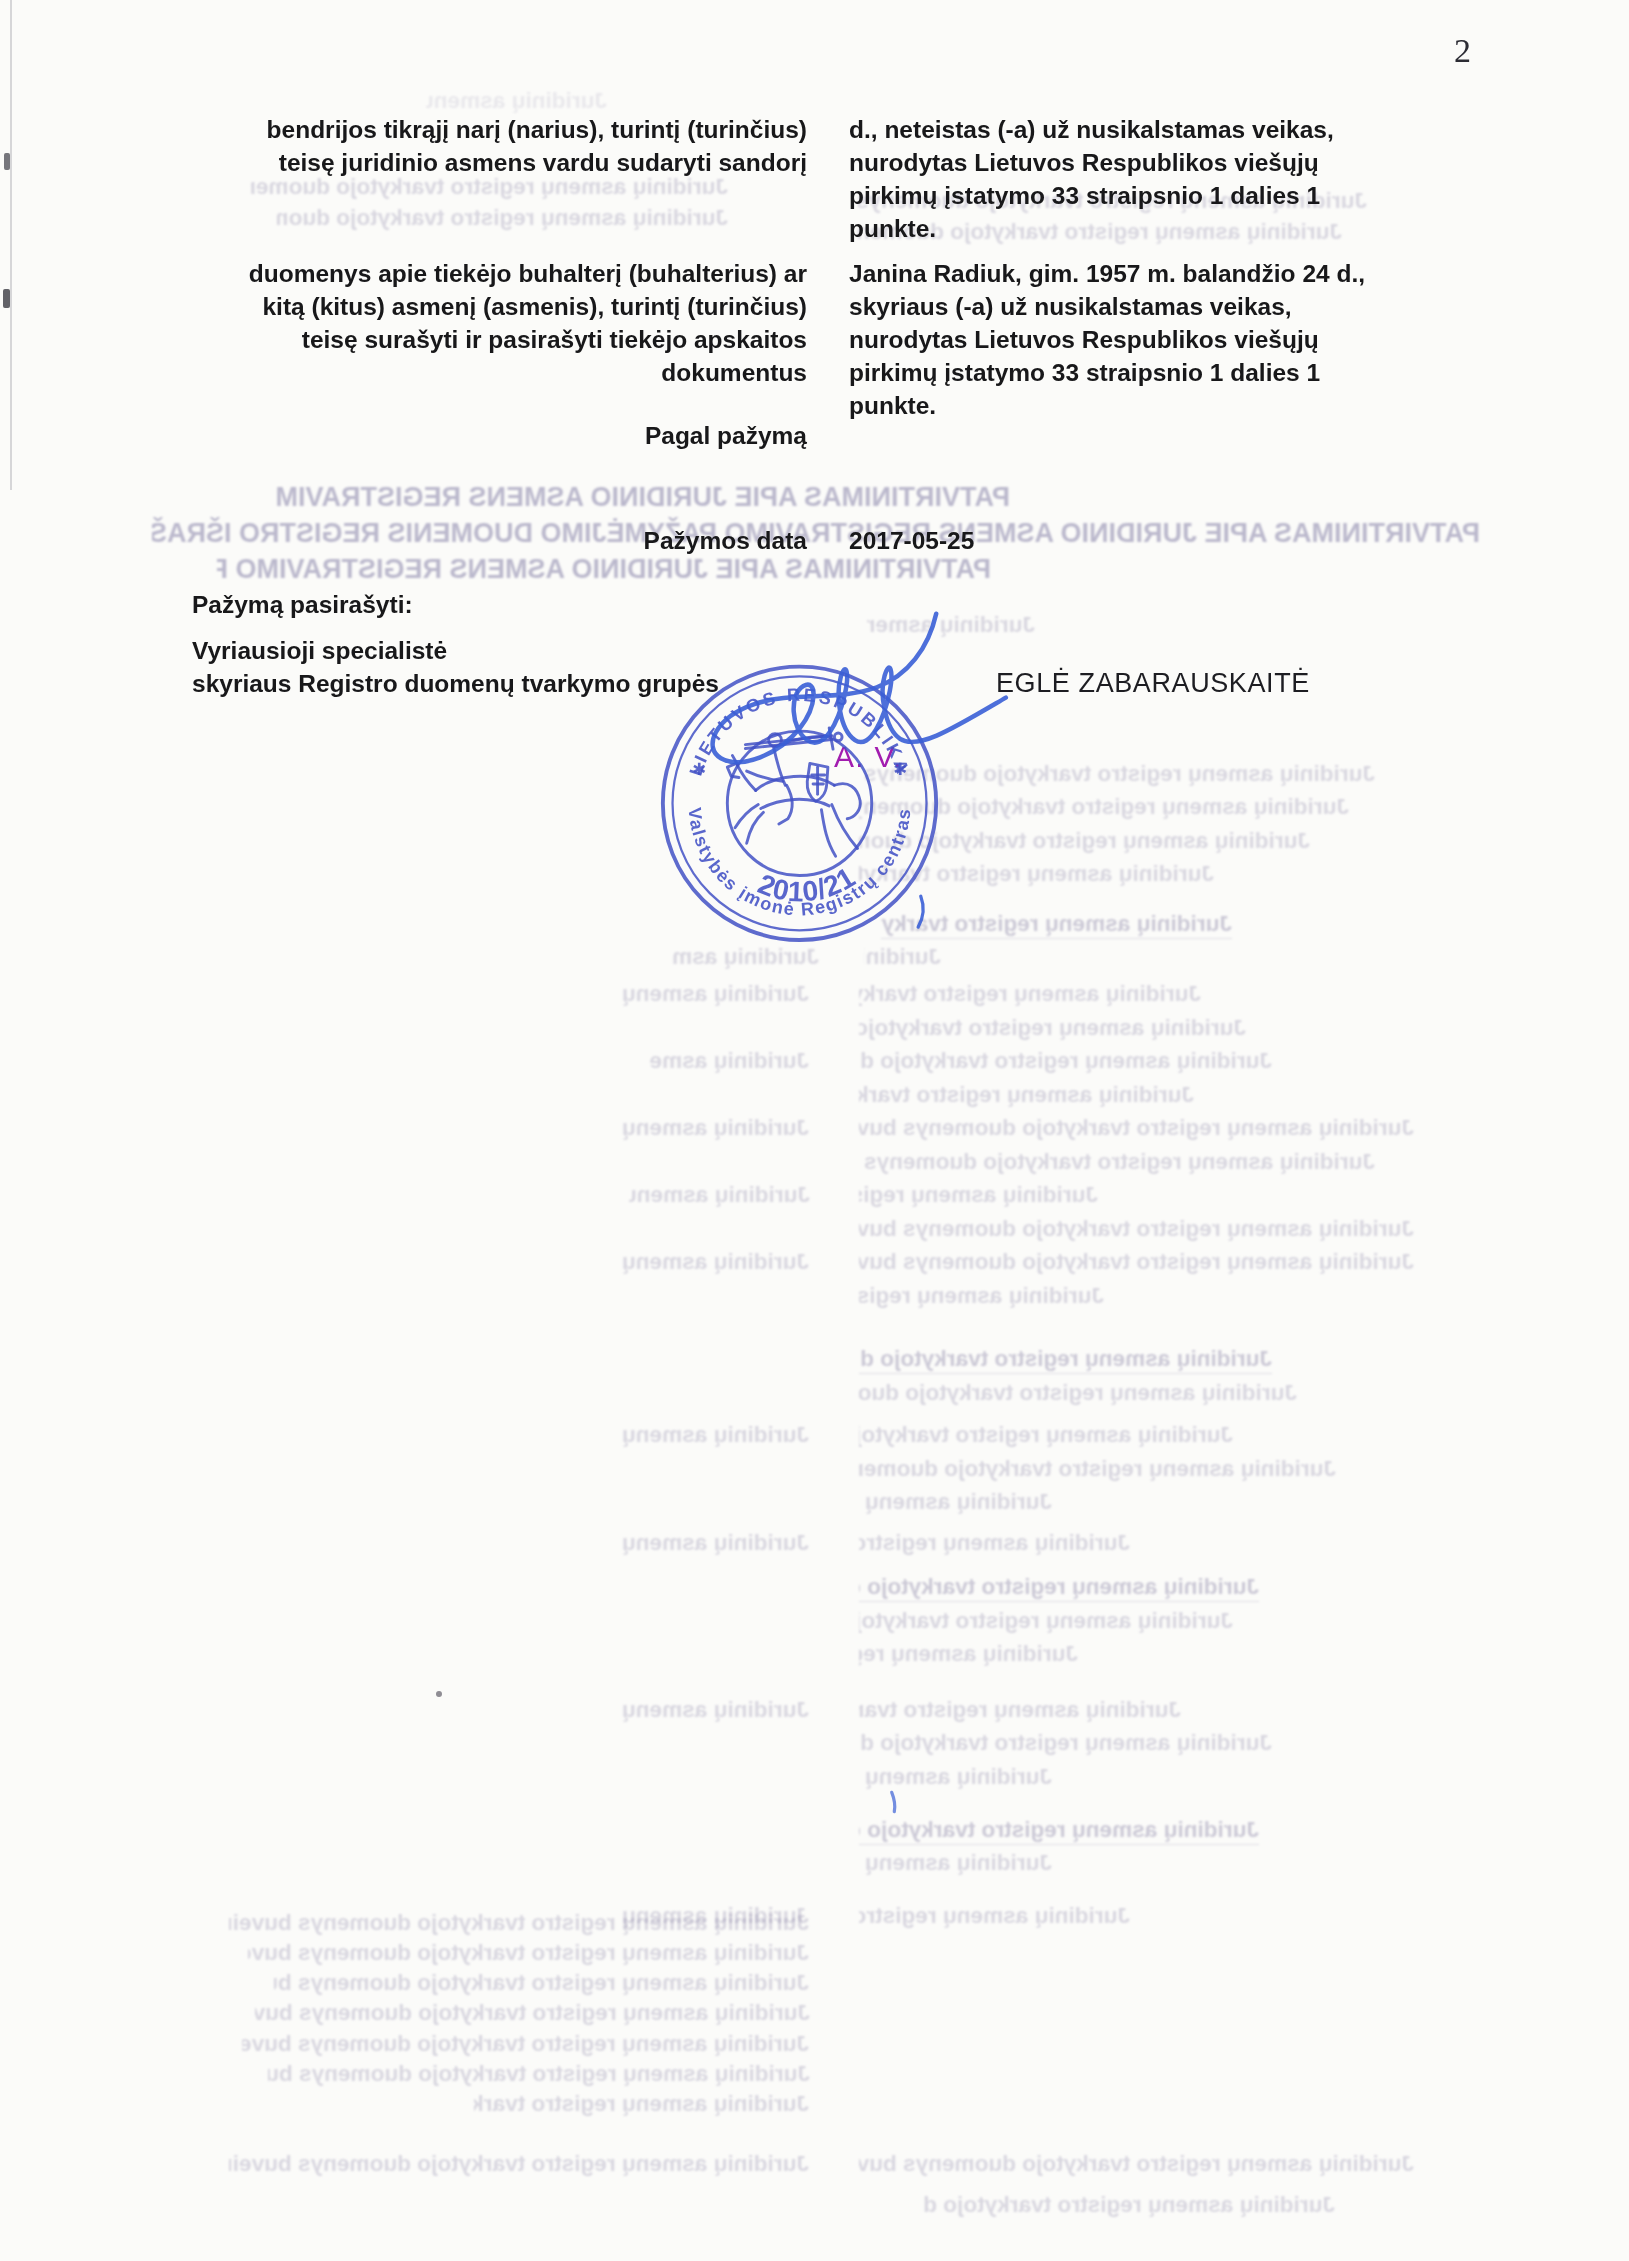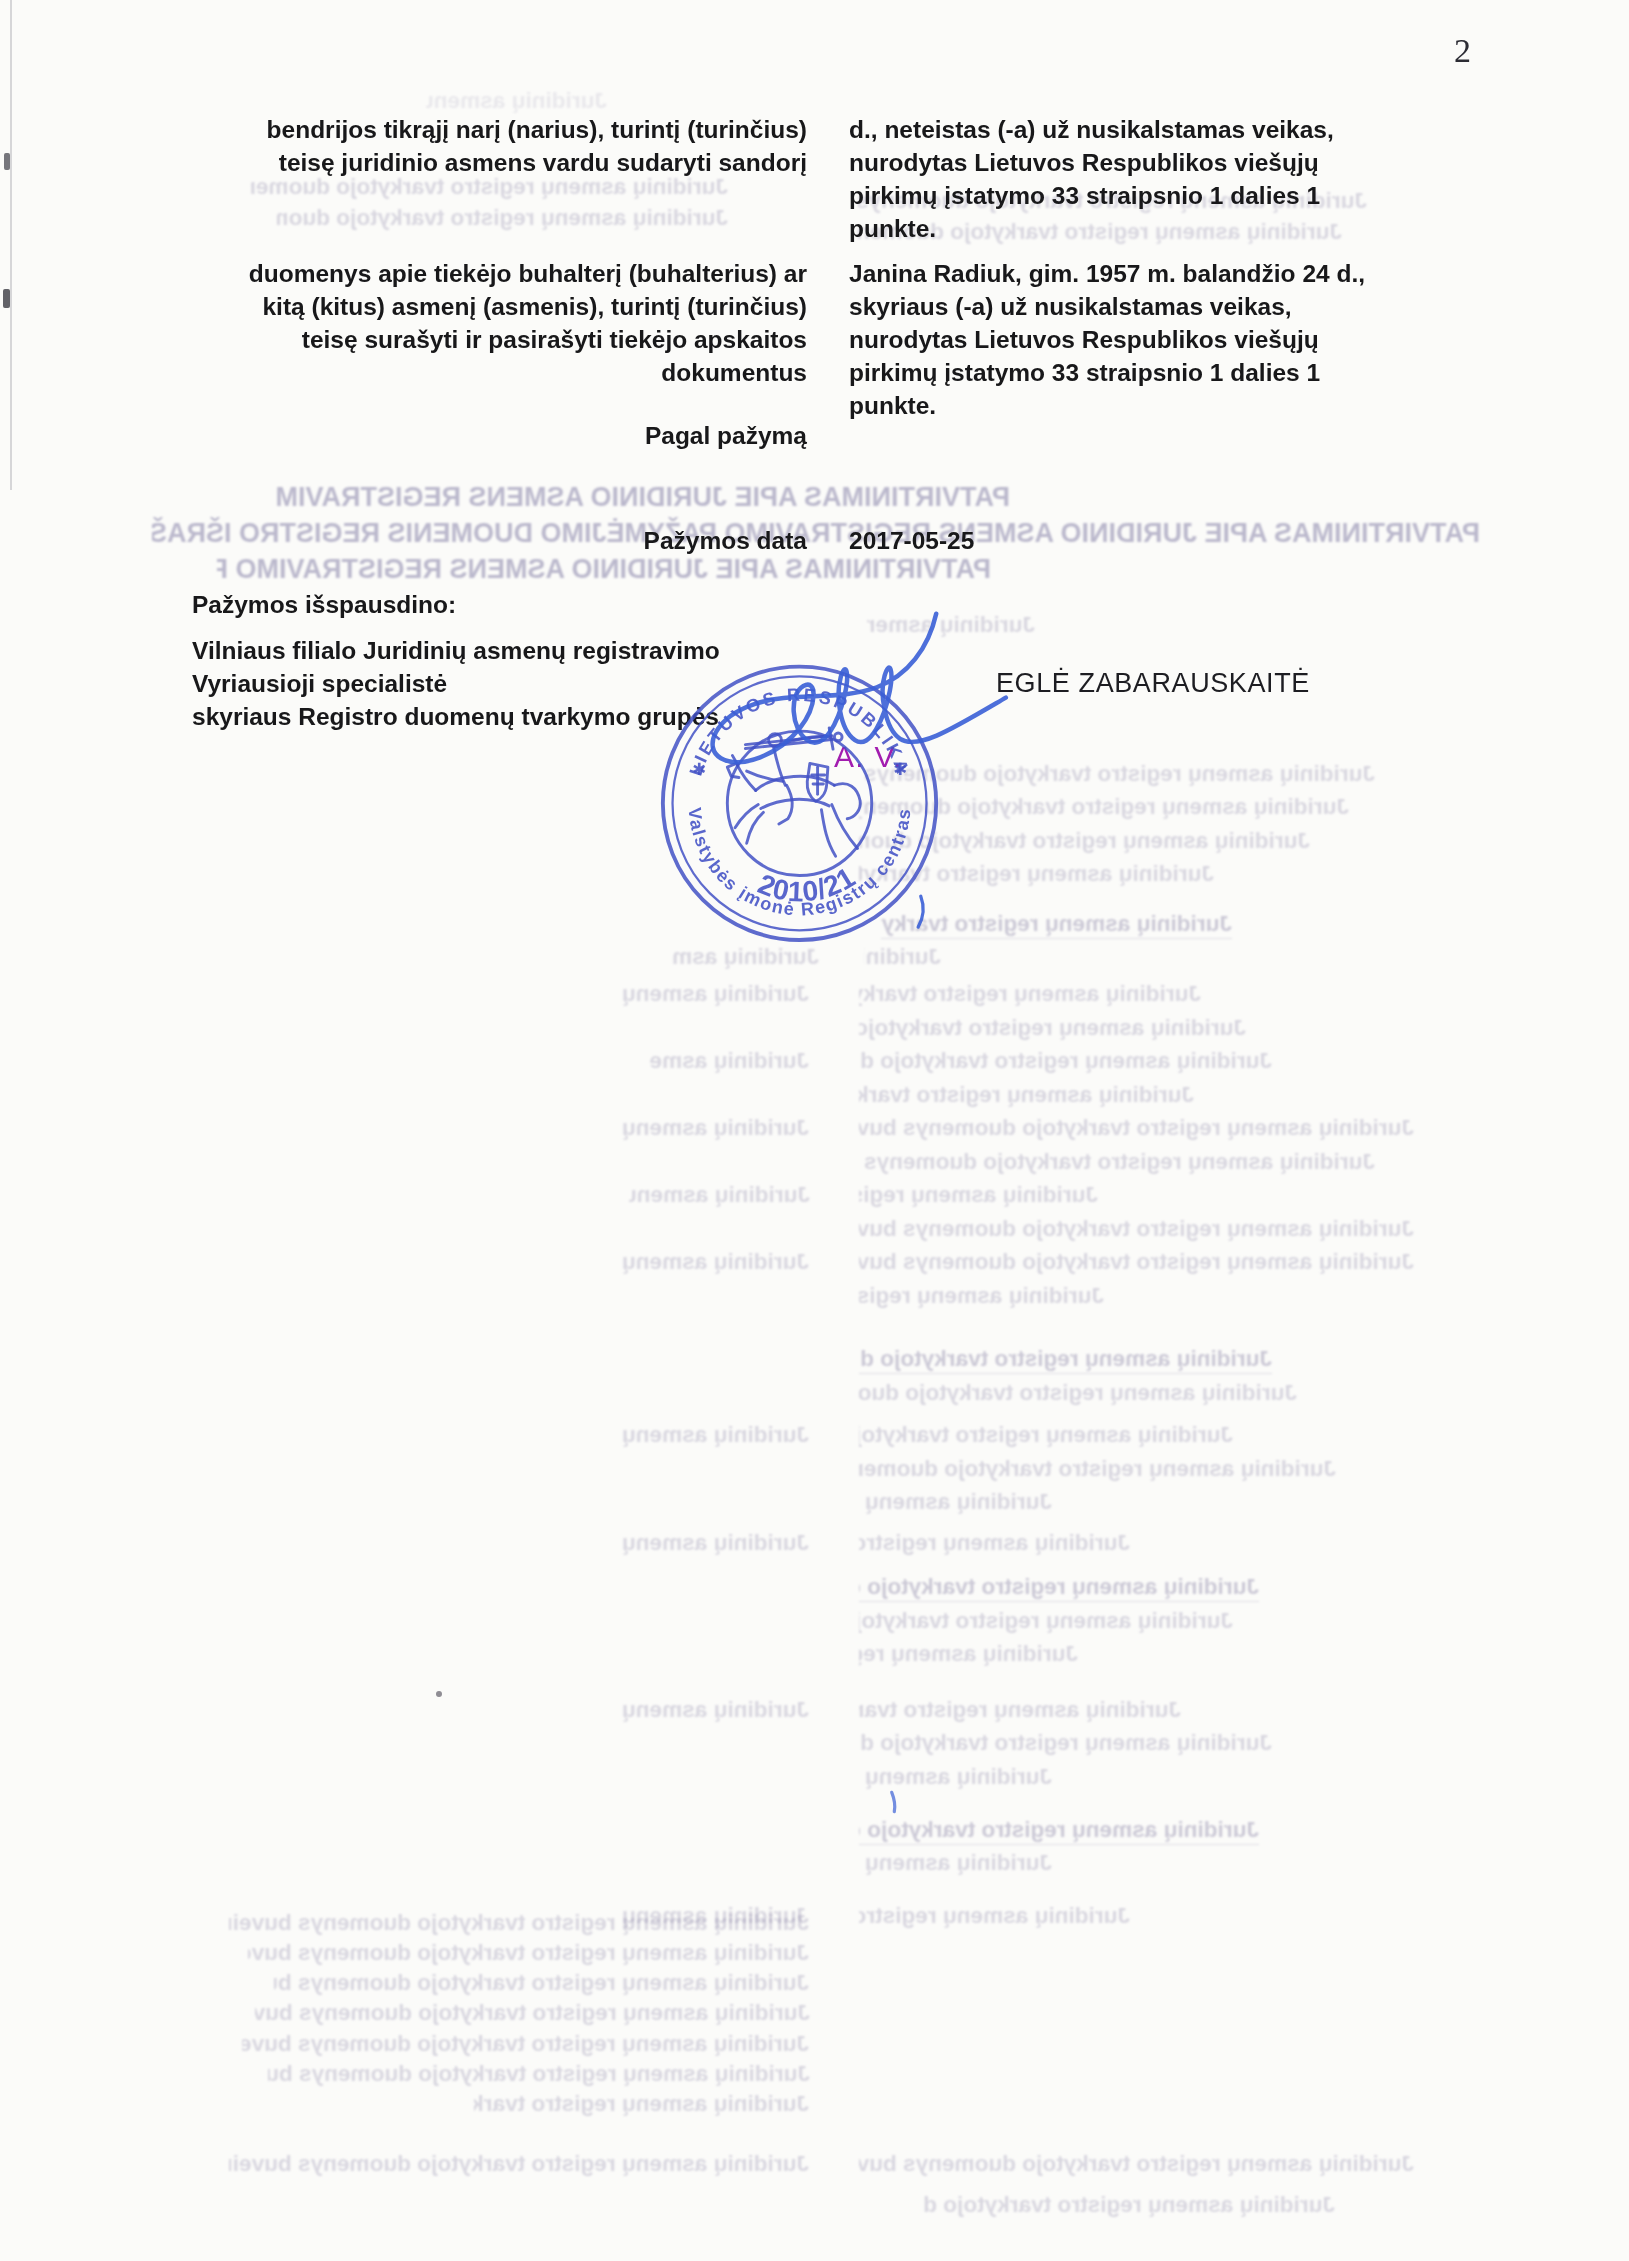--- a/index.html
+++ b/index.html
@@ -138,23 +138,22 @@
     <div class="ln">Pagal pažymą</div>
   </div>
 
   <div class="label b" style="top:524px">
     <div class="ln">Pažymos data</div>
   </div>
   <div class="value b" style="top:524px">
     <div class="ln">2017-05-25</div>
   </div>
 
-  <div class="printed b" style="top:588px">Pažymos išspausdino:</div>
+  <div class="printed b" style="top:588px">Pažymą pasirašyti:</div>
   <div class="printed b" style="top:634px">
-    <div class="ln">Vilniaus filialo Juridinių asmenų registravimo</div>
     <div class="ln">Vyriausioji specialistė</div>
     <div class="ln">skyriaus Registro duomenų tvarkymo grupės</div>
   </div>
   <div class="sig-name">EGLĖ ZABARAUSKAITĖ</div>
   <div class="av">A. V.</div>
 
   <svg class="overlay" width="1630" height="2261" viewBox="0 0 2528 3507">
     <defs>
       <path id="arcTop" d="M -152,-44 A 158 158 0 0 1 152,-44" fill="none"></path>
       <path id="arcBottom" d="M -165,-47 A 172 172 0 1 0 165,-47" fill="none"></path>

